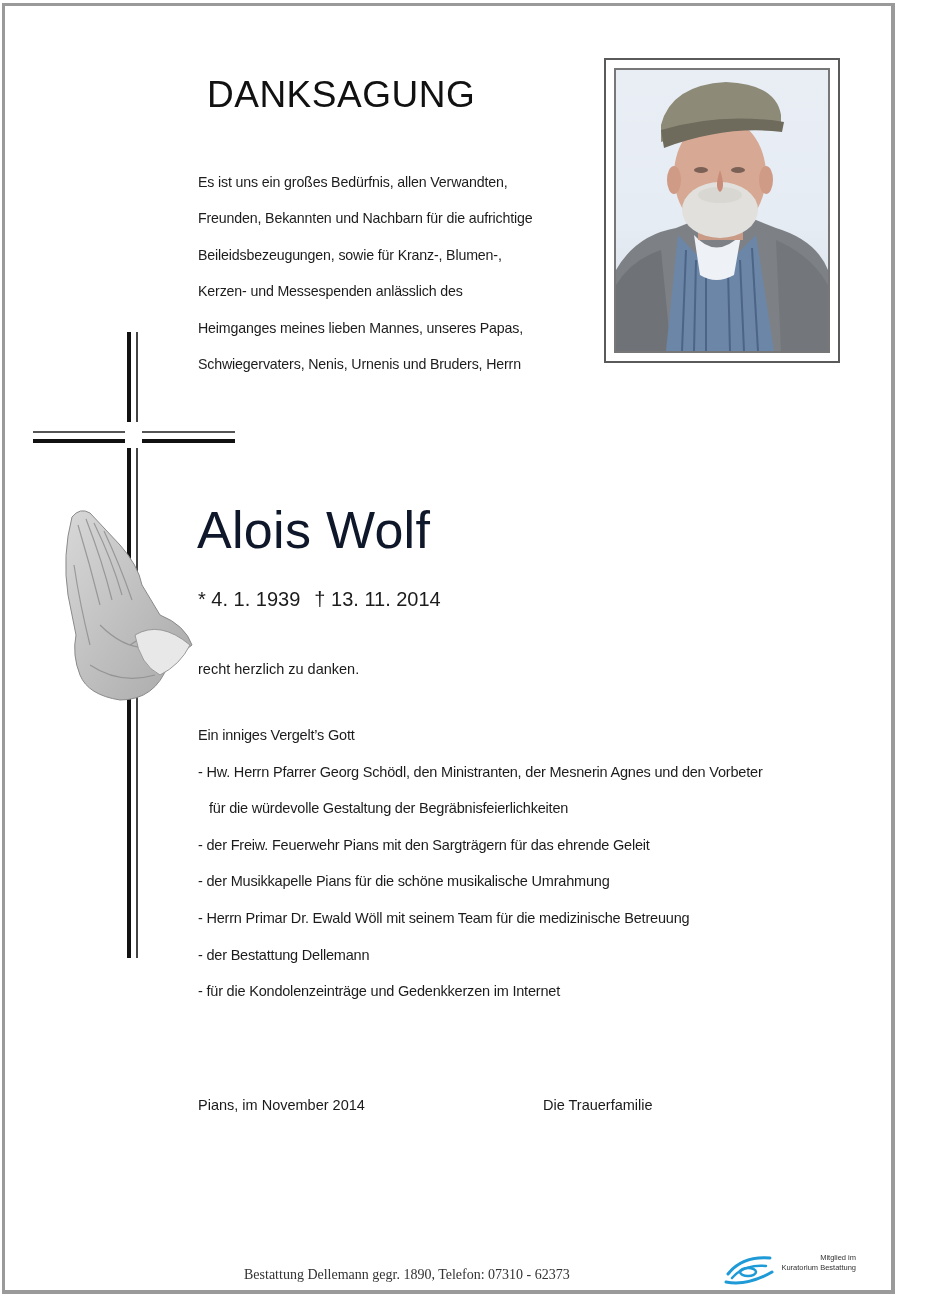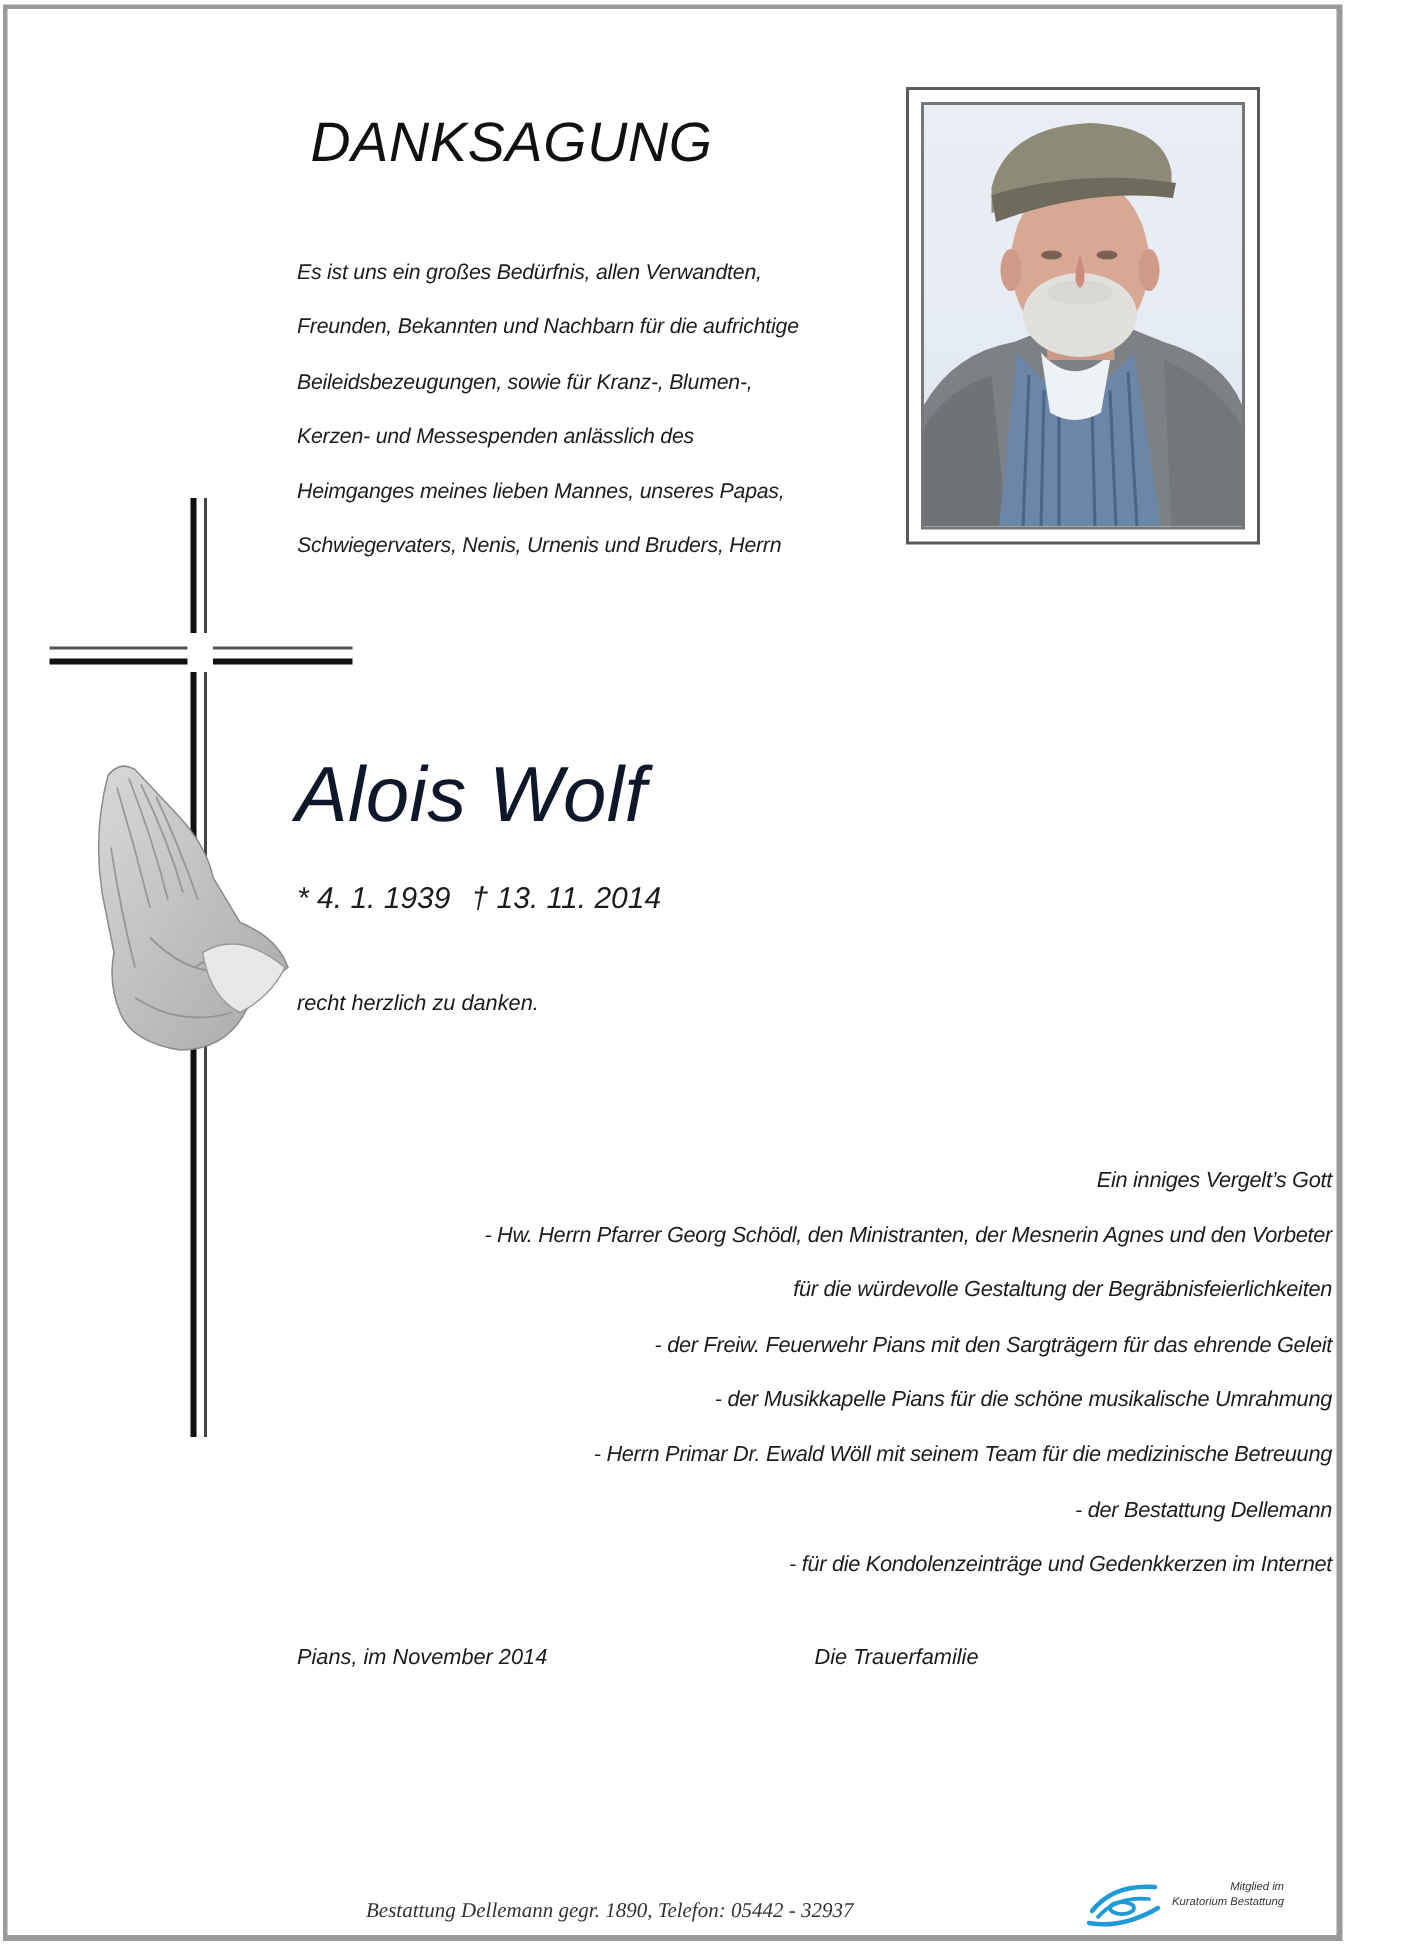--- a/index.html
+++ b/index.html
@@ -2,21 +2,21 @@
 <html><head>
   <meta charset="utf-8">
   <style>
     html, body { margin: 0; padding: 0; background: #ffffff; }
     body { width: 934px; height: 1300px; position: relative; overflow: hidden; font-family: "DejaVu Sans", sans-serif; color: #1a1a1a; }
     .page {
       position: absolute; left: 2px; top: 3px; width: 893px; height: 1291px;
       border: 3px solid #9a9a9a; border-right-width: 4px; border-bottom-width: 4px;
       background: #fff; box-sizing: border-box;
     }
-    .abs { position: absolute; font-style: italic; }
+    .abs { position: absolute; }
     .title {
       left: 207px; top: 74px; font-family: "Liberation Sans", sans-serif;
       font-size: 37px; letter-spacing: 0.5px; color: #111; white-space: nowrap;
     }
     .intro { left: 198px; top: 168px; width: 400px; }
     .intro .line {
       font-family: "Liberation Sans", sans-serif; font-size: 14.2px; height: 36.4px;
       line-height: 28px; white-space: nowrap; color: #1c1c1c; letter-spacing: -0.15px;
     }
     
@@ -39,21 +39,21 @@
       font-size: 52px; color: #0f172a; white-space: nowrap; letter-spacing: 0.3px;
     }
     .dates {
       left: 198px; top: 588px; font-family: "Liberation Sans", sans-serif; font-size: 20px;
       white-space: nowrap; color: #1c1c1c;
     }
     .dates .sep { display: inline-block; width: 14px; }
     .thanks-line {
       left: 198px; top: 661px; font-family: "Liberation Sans", sans-serif; font-size: 14.5px; white-space: nowrap;
     }
-    .list { left: 198px; top: 776px; width: 690px; text-align: right; }
+    .list { left: 198px; top: 724px; width: 690px; }
     .list .row {
       font-family: "Liberation Sans", sans-serif; font-size: 14.5px; height: 36.6px; line-height: 22px;
       white-space: nowrap; color: #1c1c1c; letter-spacing: -0.2px;
     }
     .list .row.indent { padding-left: 11px; }
     .sign-left { left: 198px; top: 1097px; font-family: "Liberation Sans", sans-serif; font-size: 14.5px; white-space: nowrap; }
     .sign-right { left: 543px; top: 1097px; font-family: "Liberation Sans", sans-serif; font-size: 14.5px; white-space: nowrap; }
     .footer {
       left: 244px; top: 1267px; font-family: "Liberation Serif", serif; font-size: 14px; color: #333; white-space: nowrap;
     }
@@ -168,21 +168,21 @@
   <div class="row">- der Freiw. Feuerwehr Pians mit den Sargträgern für das ehrende Geleit</div>
   <div class="row">- der Musikkapelle Pians für die schöne musikalische Umrahmung</div>
   <div class="row">- Herrn Primar Dr. Ewald Wöll mit seinem Team für die medizinische Betreuung</div>
   <div class="row">- der Bestattung Dellemann</div>
   <div class="row">- für die Kondolenzeinträge und Gedenkkerzen im Internet</div>
 </div>
 
 <div class="abs sign-left">Pians, im November 2014</div>
 <div class="abs sign-right">Die Trauerfamilie</div>
 
-<div class="abs footer">Bestattung Dellemann gegr. 1890, Telefon: 05442 - 32937</div>
+<div class="abs footer">Bestattung Dellemann gegr. 1890, Telefon: 07310 - 62373</div>
 
 <div class="abs logo">
   <svg width="60" height="40" viewBox="0 0 60 40" style="position:absolute;left:0;top:0;">
     <g fill="none" stroke="#1e9ad6" stroke-linecap="round">
       <path d="M6 26 Q20 8 48 10" stroke-width="3"></path>
       <path d="M10 30 Q22 16 44 18" stroke-width="2.5"></path>
       <path d="M4 34 Q26 38 50 24" stroke-width="3"></path>
       <ellipse cx="26" cy="24" rx="8" ry="4" stroke-width="2.5"></ellipse>
     </g>
   </svg>

